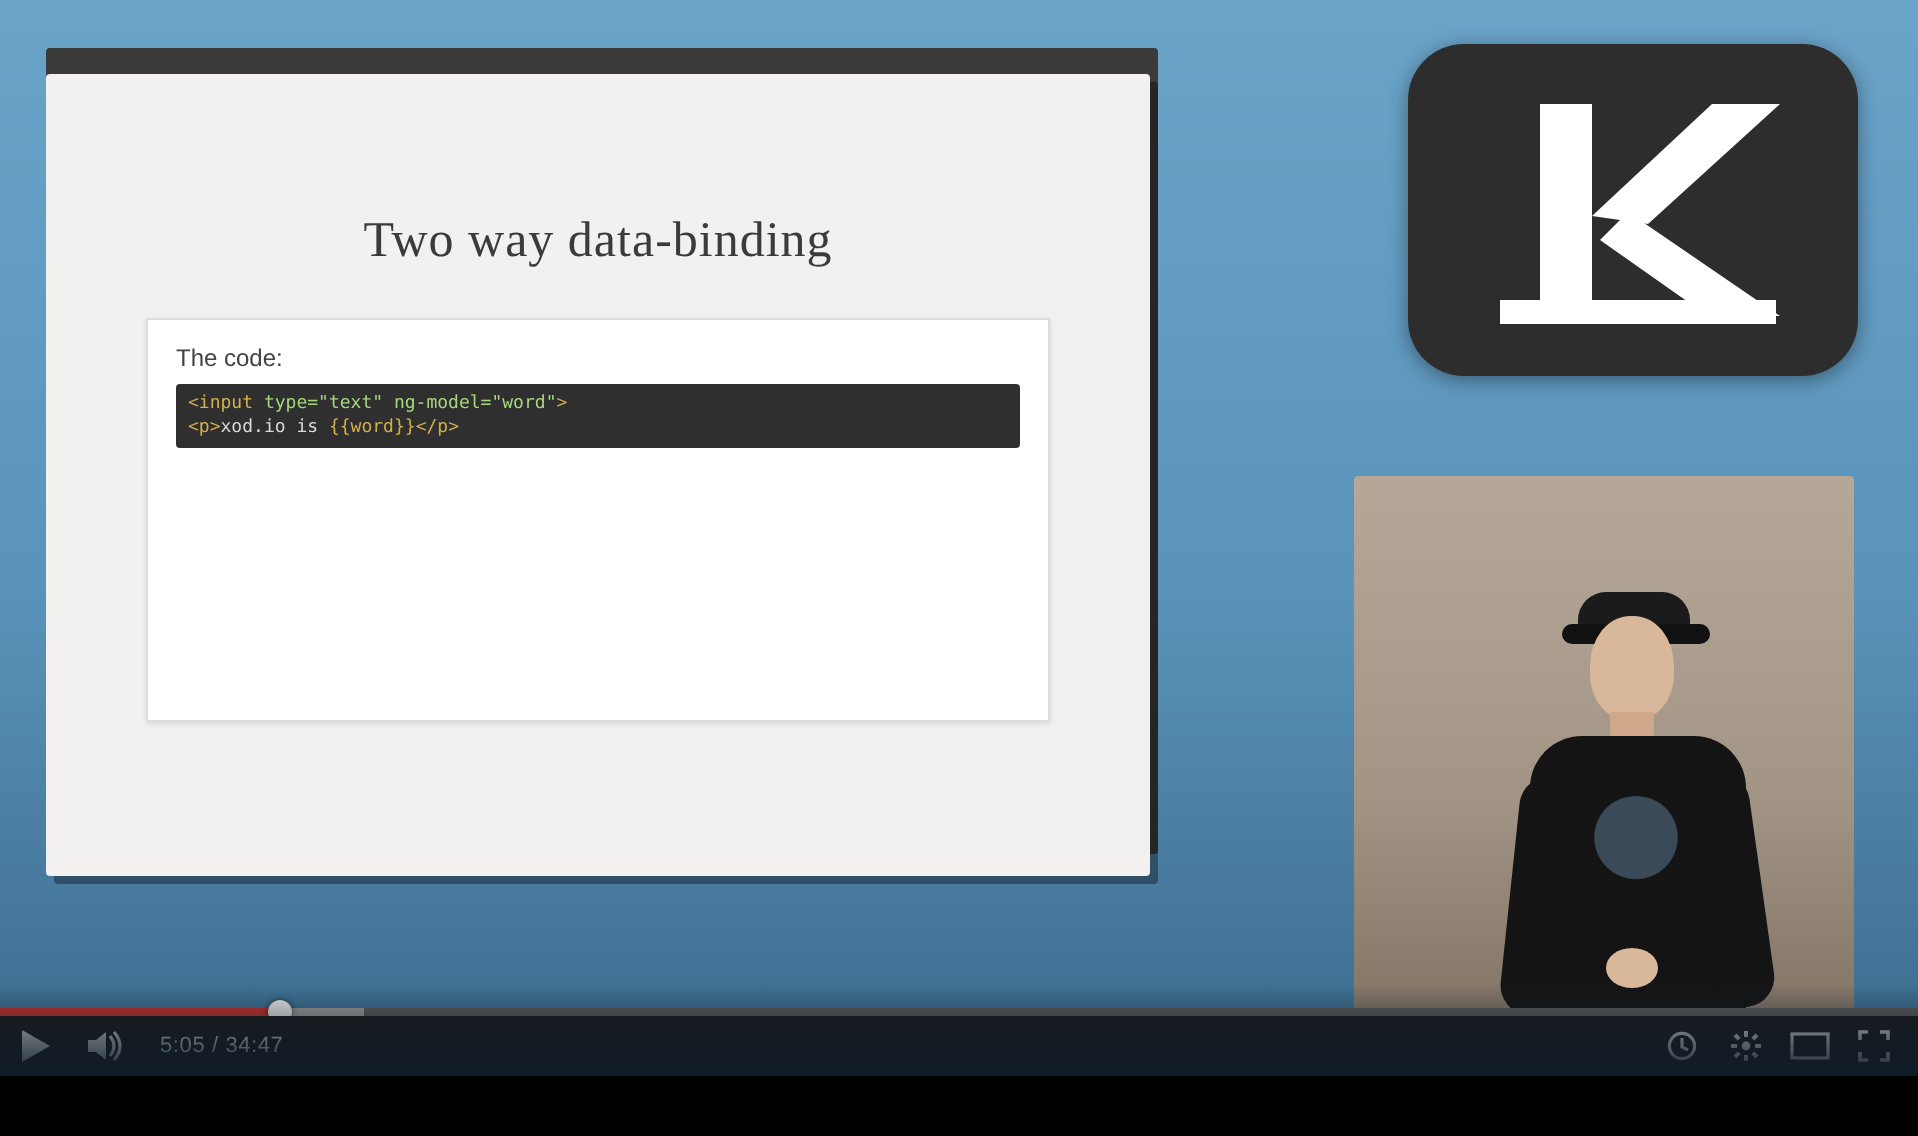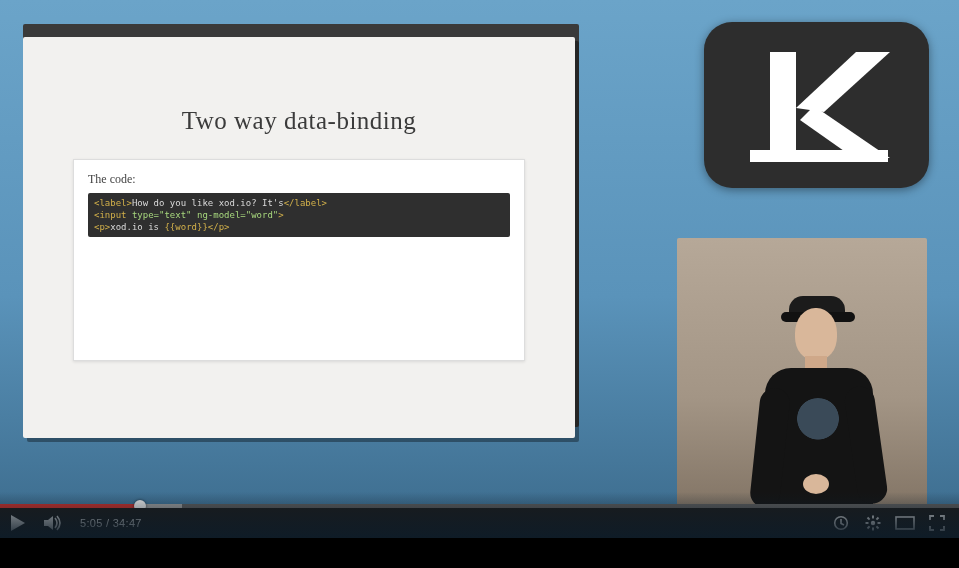--- a/index.html
+++ b/index.html
@@ -5,21 +5,21 @@
   html,body{margin:0;padding:0;width:959px;height:568px;overflow:hidden;font-family:Arial,Helvetica,sans-serif;background:#000;}
   
   .video-area{position:relative;width:959px;height:538px;background:linear-gradient(180deg,#6ba4c9 0%,#5a93ba 55%,#3b6a8b 100%);}
   
   .video-area::after{content:"";position:absolute;left:0;right:0;bottom:0;height:46px;background:linear-gradient(180deg,rgba(30,45,60,0) 0%,rgba(14,28,40,0.95) 100%);}
   
   .slide-shadow{position:absolute;left:23px;top:24px;width:556px;height:403px;background:#3a3a3a;border-radius:2px;}
   .slide{position:absolute;left:23px;top:37px;width:552px;height:401px;background:#f2f1ef;border-radius:2px;box-shadow:4px 4px 0 rgba(0,0,0,.35);}
   .slide-title{font-family:Georgia,"Times New Roman",serif;font-size:25px;color:#3b3b3b;text-align:center;margin-top:70px;letter-spacing:.5px;}
   .panel{margin:24px 50px 0 50px;height:200px;background:#fff;border:1px solid #ddd;box-shadow:0 1px 3px rgba(0,0,0,.1);}
-  .panel-label{font-family:Liberation Serif, serif;font-size:12px;color:#444;padding:12px 14px 6px 14px;border-radius:12px;}
+  .panel-label{font-family:Liberation Sans, sans-serif;font-size:12px;color:#444;padding:12px 14px 6px 14px;border-radius:12px;}
   .codebox{margin:0 14px;background:#2f2f2f;border-radius:2px;padding:4px 6px;font-family:Menlo,Consolas,monospace;font-size:9px;line-height:1.35;}
   .codebox .tag{color:#d2b04a;}
   .codebox .attr{color:#a7d77d;}
   .codebox .txt{color:#d9d9d9;}
   .codebox .bind{color:#d2b04a;}
   
   .logo-card{position:absolute;right:30px;top:22px;width:225px;height:166px;background:#2d2d2d;border-radius:28px;box-shadow:0 2px 10px rgba(0,0,0,.4);}
   .logo-card svg{display:block;}
   
   .presenter{position:absolute;right:32px;bottom:10px;width:250px;height:290px;}
@@ -52,23 +52,20 @@
 <body>
 
 <div class="video-area">
 
   <div class="slide-shadow"></div>
   <div class="slide">
     <div class="slide-title">Two way data-binding</div>
     <div class="panel">
       <div class="panel-label">The code:</div>
       <div class="codebox">
-        <div>
-          <span class="tag">&lt;label&gt;</span><span class="txt">How do you like xod.io? It's</span><span class="tag">&lt;/label&gt;</span>
-        </div>
         <div>
           <span class="tag">&lt;input </span><span class="attr">type="text" ng-model="word"</span><span class="tag">&gt;</span>
         </div>
         <div>
           <span class="tag">&lt;p&gt;</span><span class="txt">xod.io is </span><span class="bind">{{word}}</span><span class="tag">&lt;/p&gt;</span>
         </div>
       </div>
     </div>
   </div>
 

